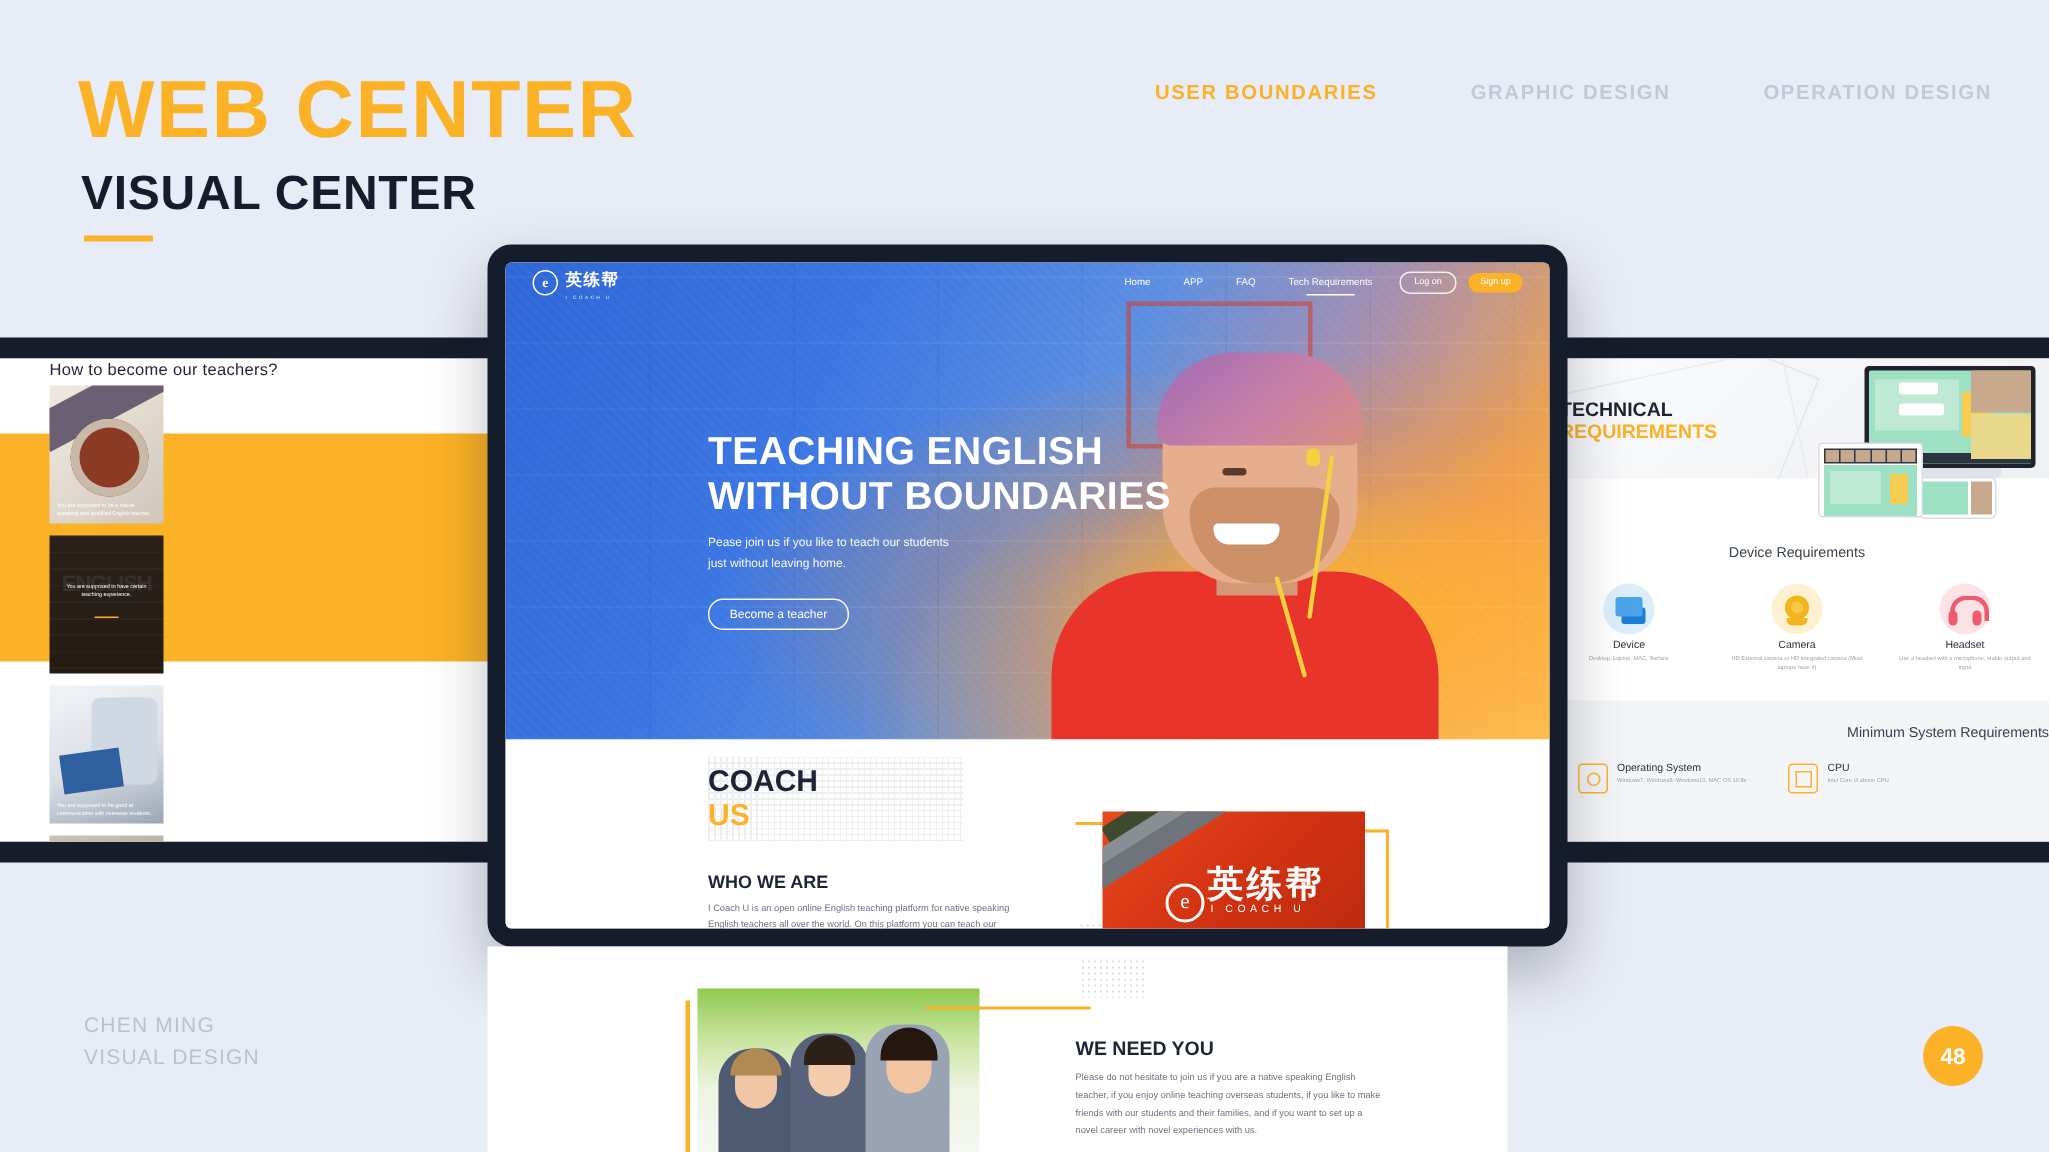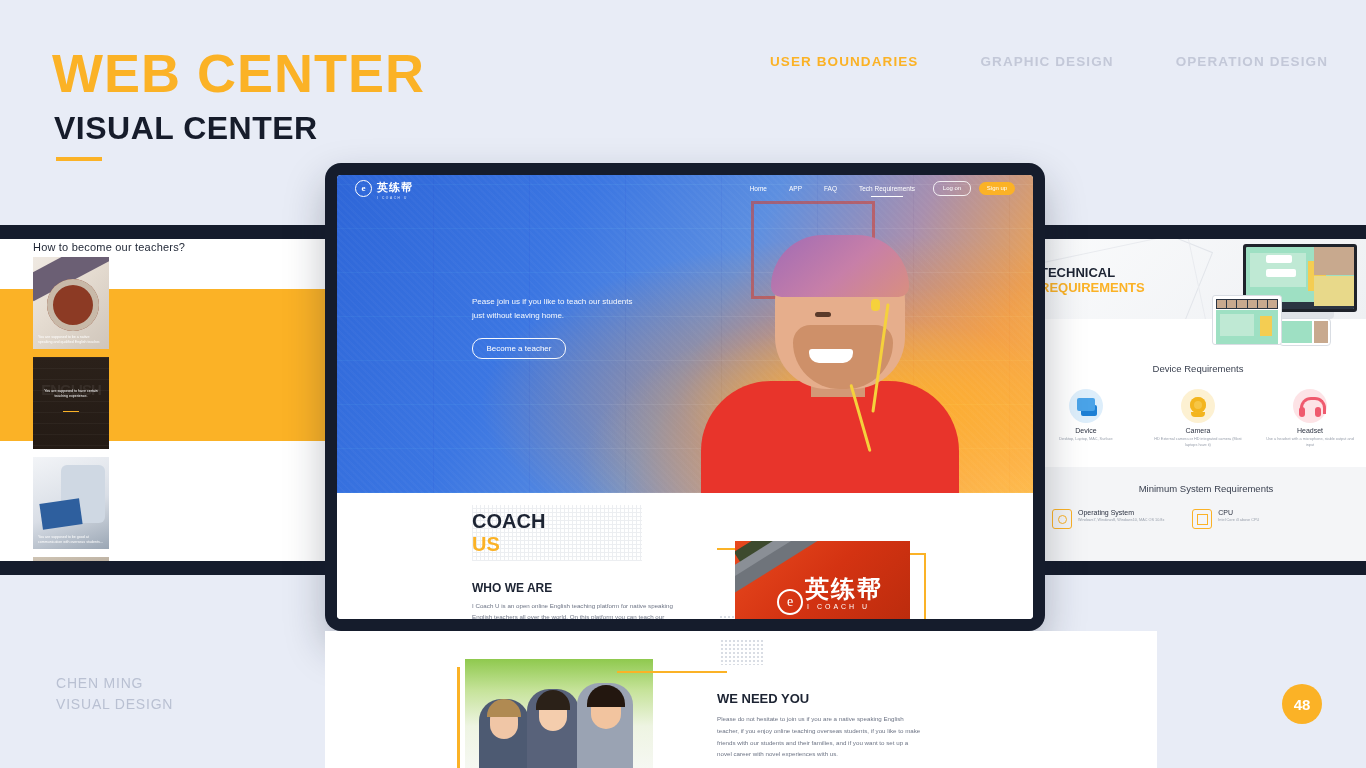--- a/index.html
+++ b/index.html
@@ -200,21 +200,21 @@
       background:#ef5a6e;box-shadow:16px 0 0 #ef5a6e;}
   .dev-name { font-size: 7px; color: #2b3140; margin-bottom: 2px; }
   .dev-desc { font-size: 3.8px; color: #9aa1ad; line-height: 1.6; padding: 0 8px; }
 
   .min-sys {
     position: absolute; left: 0; right: 0; top: 228px; bottom: 0;
     background: #f4f5f7;
   }
   .min-sys-title {
     position: absolute; left: 16px; right: 0; top: 16px;
-    text-align: center; font-size: 9.5px; color: #3a4150;
+    text-align: right; font-size: 9.5px; color: #3a4150;
   }
   .sys-row {
     position: absolute; left: 22px; right: 22px; top: 42px;
     display: flex; gap: 28px;
   }
   .sys-item { display: flex; gap: 6px; align-items: flex-start; }
   .sys-box {
     width: 18px; height: 18px; border: 1.5px solid #fbb226; border-radius: 3px;
     position: relative; flex: none;
   }
@@ -237,21 +237,21 @@
   }
   .tablet-screen {
     width: 100%; height: 100%;
     background: #ffffff;
     border-radius: 4px;
     overflow: hidden;
     position: relative;
   }
   .tablet-overflow {
     position: absolute; left: 325px; top: 631px;
-    width: 832px; height: 137px;
+    width: 680px; height: 137px;
     background: #ffffff; overflow: hidden;
   }
 
   
   .hero {
     position: absolute; left: 0; top: 0; width: 696px; height: 318px;
     background:
       radial-gradient(ellipse at 78% 72%, rgba(255,176,40,.95) 0%, rgba(255,140,40,.35) 26%, rgba(255,160,60,0) 52%),
       radial-gradient(ellipse at 95% 95%, rgba(255,205,90,.85) 0%, rgba(255,190,80,0) 45%),
       linear-gradient(118deg, #2e66d8 0%, #3b76e2 30%, #5d8fe0 52%, #a88fae 70%, #e8a158 86%, #f5c05a 100%);
@@ -578,20 +578,24 @@
             <a href="#">Home</a>
             <a href="#">APP</a>
             <a href="#">FAQ</a>
             <a href="#" class="sel">Tech Requirements</a>
           </div>
           <div class="btn-logon">Log on</div>
           <div class="btn-signup">Sign up</div>
         </div>
 
         <div class="hero-copy">
+          <div class="hero-h1">
+            <span>TEACHING ENGLISH</span><br>
+            <span>WITHOUT BOUNDARIES</span>
+          </div>
           <div class="hero-p">
             <span>Pease join us if you like to teach our students</span><br>
             <span>just without leaving home.</span>
           </div>
           <div class="hero-btn">Become a teacher</div>
         </div>
       </div>
 
       <div class="about-wrap">
         <div class="about-grid"></div>

